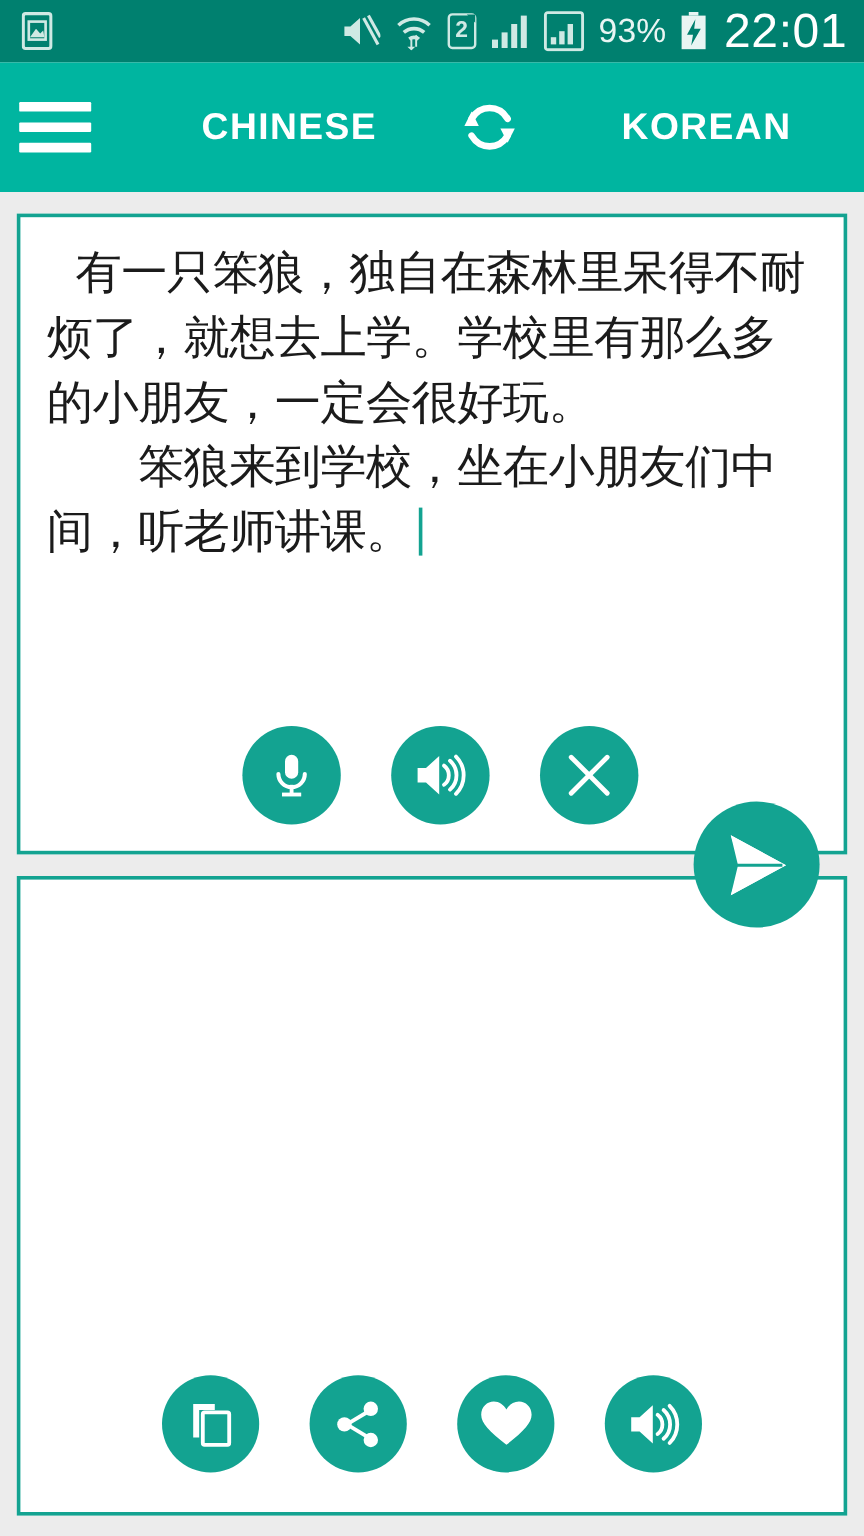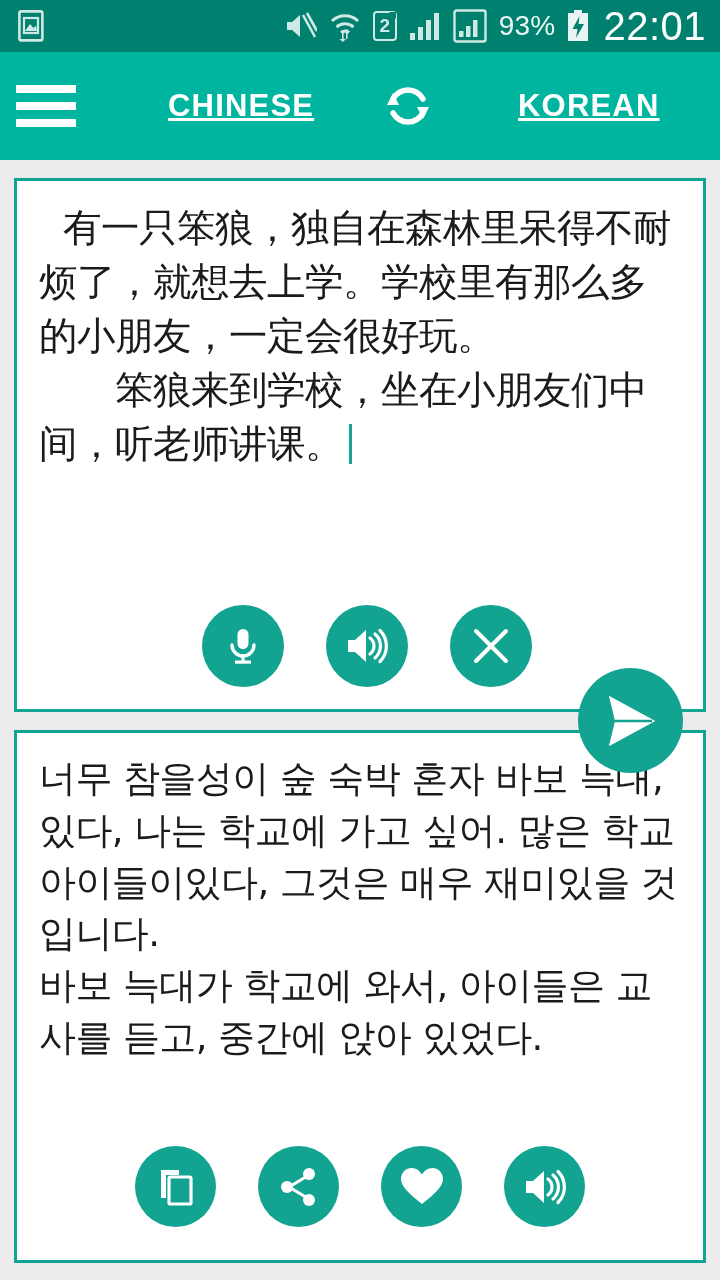--- a/index.html
+++ b/index.html
@@ -38,21 +38,20 @@
     background:#00b5a0; display:flex; align-items:center;
   }
   .hamburger{
     width:72px; margin-left:16px; display:flex; flex-direction:column;
     gap:9px; cursor:pointer; padding:6px 0;
   }
   .hamburger span{ display:block; height:8px; width:60px; background:#ffffff; border-radius:1px; }
   .lang{
     color:#ffffff; font-size:31px; font-weight:bold; letter-spacing:1.2px;
     font-family:"Liberation Sans","DejaVu Sans",sans-serif;
-    text-decoration:underline;
   }
   .lang-src{ position:absolute; left:168px; }
   .lang-dst{ position:absolute; left:518px; }
   .swap-btn{ position:absolute; left:375px; width:66px; height:66px; cursor:pointer; }
 
   
   .card{
     position:absolute; left:14px; width:692px;
     background:#ffffff; border:3px solid #13a391;
   }
@@ -223,24 +222,20 @@
     <span>
       <svg width="62" height="60" viewBox="0 0 62 60">
         <path d="M9 5 L55 30 L9 55 L15 30 Z" fill="#ffffff"></path>
         <path d="M9 5 L55 30 L9 55 L17 30 Z" fill="#ffffff"></path>
         <line x1="13" y1="30" x2="52" y2="30" stroke="#13a391" stroke-width="2.4"></line>
       </svg>
     </span>
   </button>
 
   <div class="card" id="card-target">
-    <div class="text-area">
-      <span class="dst-text">너무 참을성이 숲 숙박 혼자 바보 늑대, 있다, 나는 학교에 가고 싶어. 많은 학교 아이들이있다, 그것은 매우 재미있을 것입니다.
-바보 늑대가 학교에 와서, 아이들은 교사를 듣고, 중간에 앉아 있었다.</span>
-    </div>
 
     <div class="btn-row" id="dst-actions">
       <button class="circle-btn">
         <span>
           <svg width="40" height="42" viewBox="0 0 40 42">
             <path d="M5 4 h18 v5 h-13 v23 h-5 Z" fill="#ffffff"></path>
             <rect x="13" y="11" width="22" height="27" rx="1.5" fill="none" stroke="#ffffff" stroke-width="3.2"></rect>
           </svg>
         </span>
       </button>

